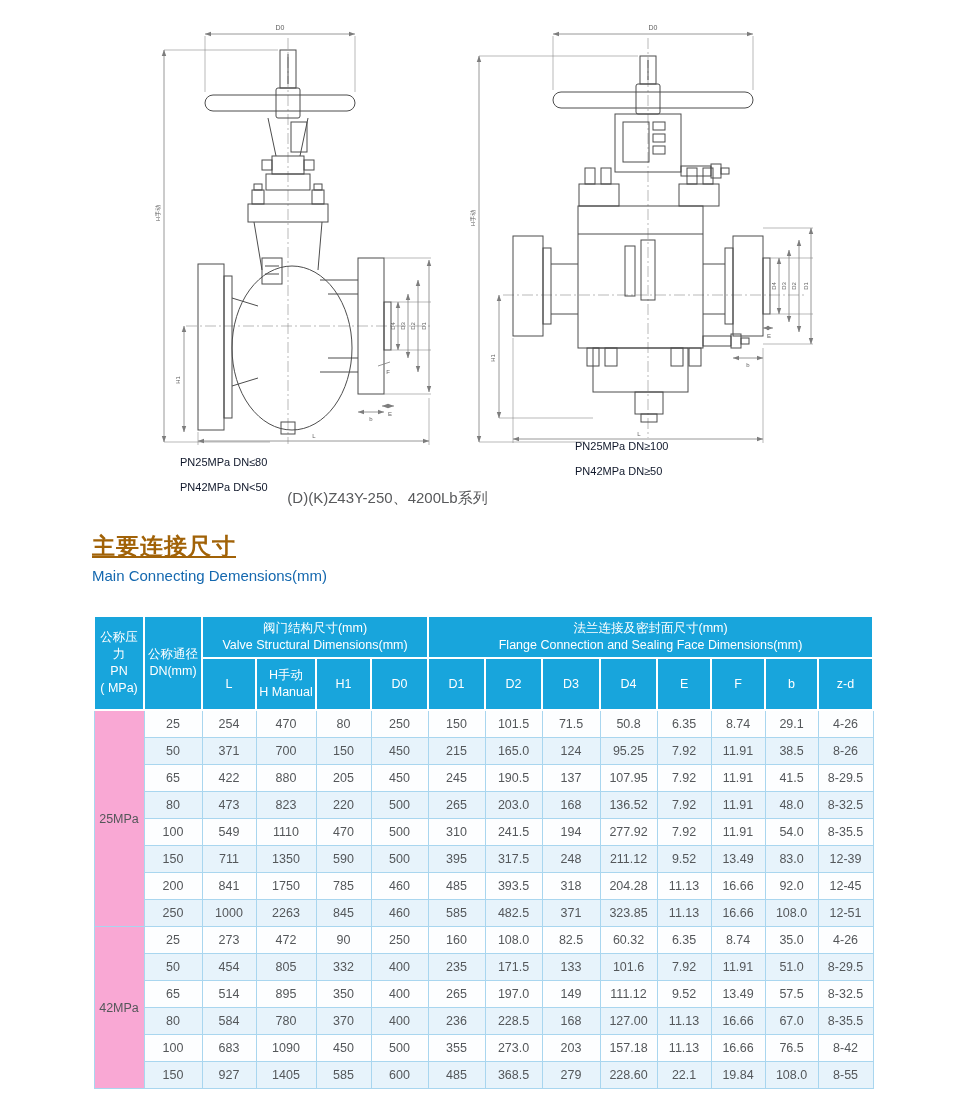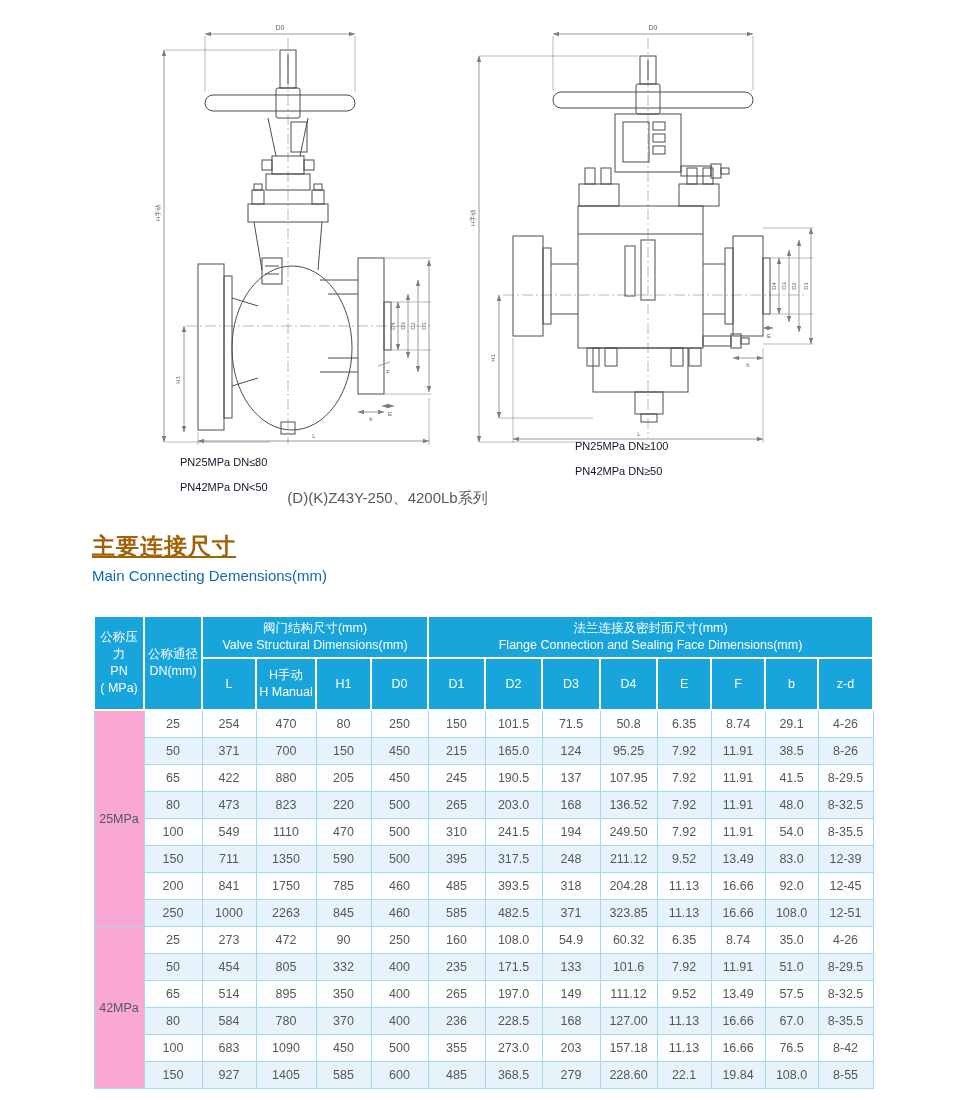--- a/index.html
+++ b/index.html
@@ -362,21 +362,21 @@
         </tr>
         <tr>
           <td>100</td>
           <td>549</td>
           <td>1110</td>
           <td>470</td>
           <td>500</td>
           <td>310</td>
           <td>241.5</td>
           <td>194</td>
-          <td>249.50</td>
+          <td>277.92</td>
           <td>7.92</td>
           <td>11.91</td>
           <td>54.0</td>
           <td>8-35.5</td>
         </tr>
         <tr class="alt">
           <td>150</td>
           <td>711</td>
           <td>1350</td>
           <td>590</td>
@@ -422,21 +422,21 @@
         </tr>
         <tr>
           <td class="pn-cell" rowspan="6">42MPa</td>
           <td>25</td>
           <td>273</td>
           <td>472</td>
           <td>90</td>
           <td>250</td>
           <td>160</td>
           <td>108.0</td>
-          <td>54.9</td>
+          <td>82.5</td>
           <td>60.32</td>
           <td>6.35</td>
           <td>8.74</td>
           <td>35.0</td>
           <td>4-26</td>
         </tr>
         <tr class="alt">
           <td>50</td>
           <td>454</td>
           <td>805</td>

